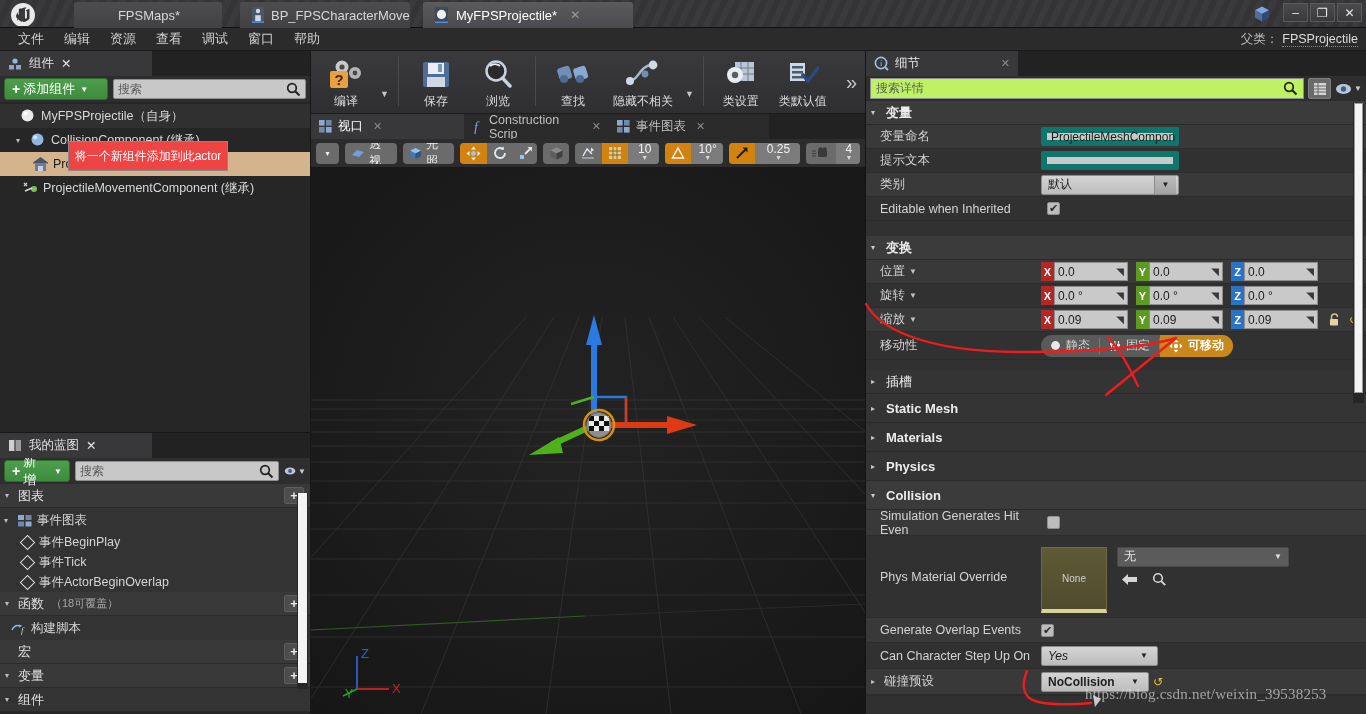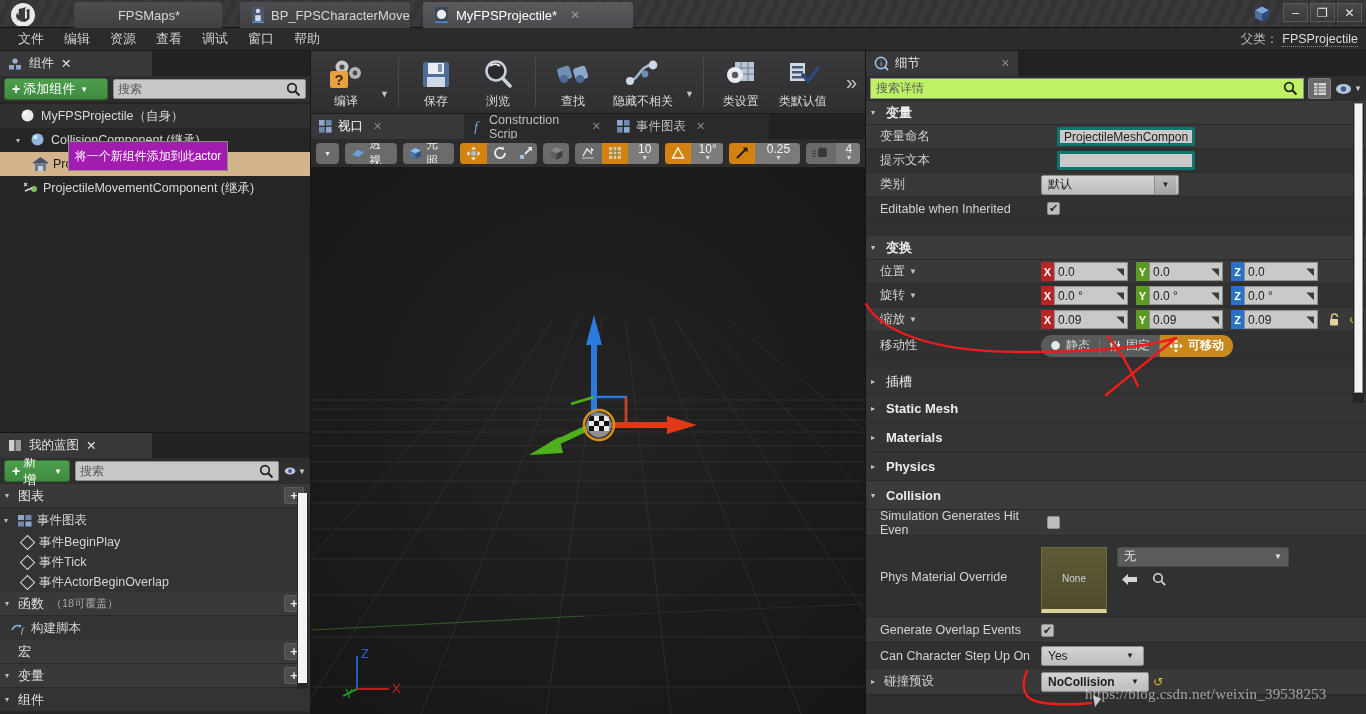--- a/index.html
+++ b/index.html
@@ -215,22 +215,22 @@
     border-bottom:1px solid #2c2c2d;
   }
   .prow.alt{ background:#393939; }
   .plabel{
     width:170px; flex:none; padding-left:14px; font-size:12.5px; color:#d3d3d3;
     display:flex; align-items:center; gap:4px;
   }
   .plabel .tri{ font-size:8px; color:#c0c0c0; width:9px; margin-left:-9px;}
   .pval{ flex:1; display:flex; align-items:center; gap:4px; padding-left:5px; }
   .txtfield{
-    height:19px; background:#c9c9c9; border:3px solid #0f766e; border-radius:2px;
-    font-size:12px; color:#1d1d1d; display:flex; align-items:center; padding:0 4px;margin-left:16px;
+    height:19px; background:#c9c9c9; border:6px solid #0f766e; border-radius:2px;
+    font-size:12px; color:#1d1d1d; display:flex; align-items:center; padding:0 4px;
   }
   .combo{
     height:20px; background:linear-gradient(#d4d4d4,#bcbcbc); border:1px solid #8c8c8c;
     border-radius:2px; font-size:12px; color:#1d1d1d; display:flex; align-items:center;
     padding:0 2px 0 6px;
   }
   .combo .cbtn{ margin-left:auto; width:22px; height:18px; background:linear-gradient(#bdbdbd,#a2a2a2);
                 border-left:1px solid #8c8c8c; display:flex; align-items:center; justify-content:center;
                 font-size:8px; color:#222; }
   .combo-dark{
@@ -268,21 +268,21 @@
     position:absolute; right:2px; top:52px; width:11px; height:300px;
     background:#262627;
   }
   .det-scroll .thumb{ position:absolute; left:1px; top:0; width:9px; height:290px; background:#f4f4f4; border:1px solid #9a9a9a;}
   .mb-scroll{ position:absolute; right:2px; top:60px; width:11px; height:196px; background:#262627;}
   .mb-scroll .thumb{ position:absolute; left:1px; top:0; width:9px; height:190px; background:#f4f4f4;}
 
   
   .tooltip{
     position:absolute; left:68px; top:90px; width:160px; height:30px;
-    background:#a21caf; border:1px solid #8a8a8a;
+    background:#ef4444; border:1px solid #8a8a8a;
     display:flex; align-items:center; justify-content:center;
     font-size:12px; color:#ffffff;
   }
   .watermark{
     position:absolute; left:1085px; top:686px; font-size:15px;
     color:rgba(230,230,230,0.62); font-family:"Liberation Serif", serif;
     letter-spacing:0.2px; pointer-events:none;
   }
   svg{ display:block; }
 </style>
@@ -1180,21 +1180,21 @@
       <div class="prow alt" style="height:25px;">
         <div class="plabel">Generate Overlap Events</div>
         <div class="pval">
           <div class="cbx">✔</div>
         </div>
       </div>
 
       <div class="prow" style="height:26px;">
         <div class="plabel">Can Character Step Up On</div>
         <div class="pval">
-          <div class="combo" style="width:103px;">
+          <div class="combo" style="width:117px;font-style:italic;">
             <span>Yes</span>
             <span class="cbtn" style="background:none;border:none;">▼</span>
           </div>
         </div>
       </div>
 
       <div class="prow alt" style="height:26px;">
         <div class="plabel" style="padding-left:5px;">
           <span class="tri" style="margin-left:0;font-size:8px;color:#c0c0c0;">▸</span>
           <span>碰撞预设</span>

